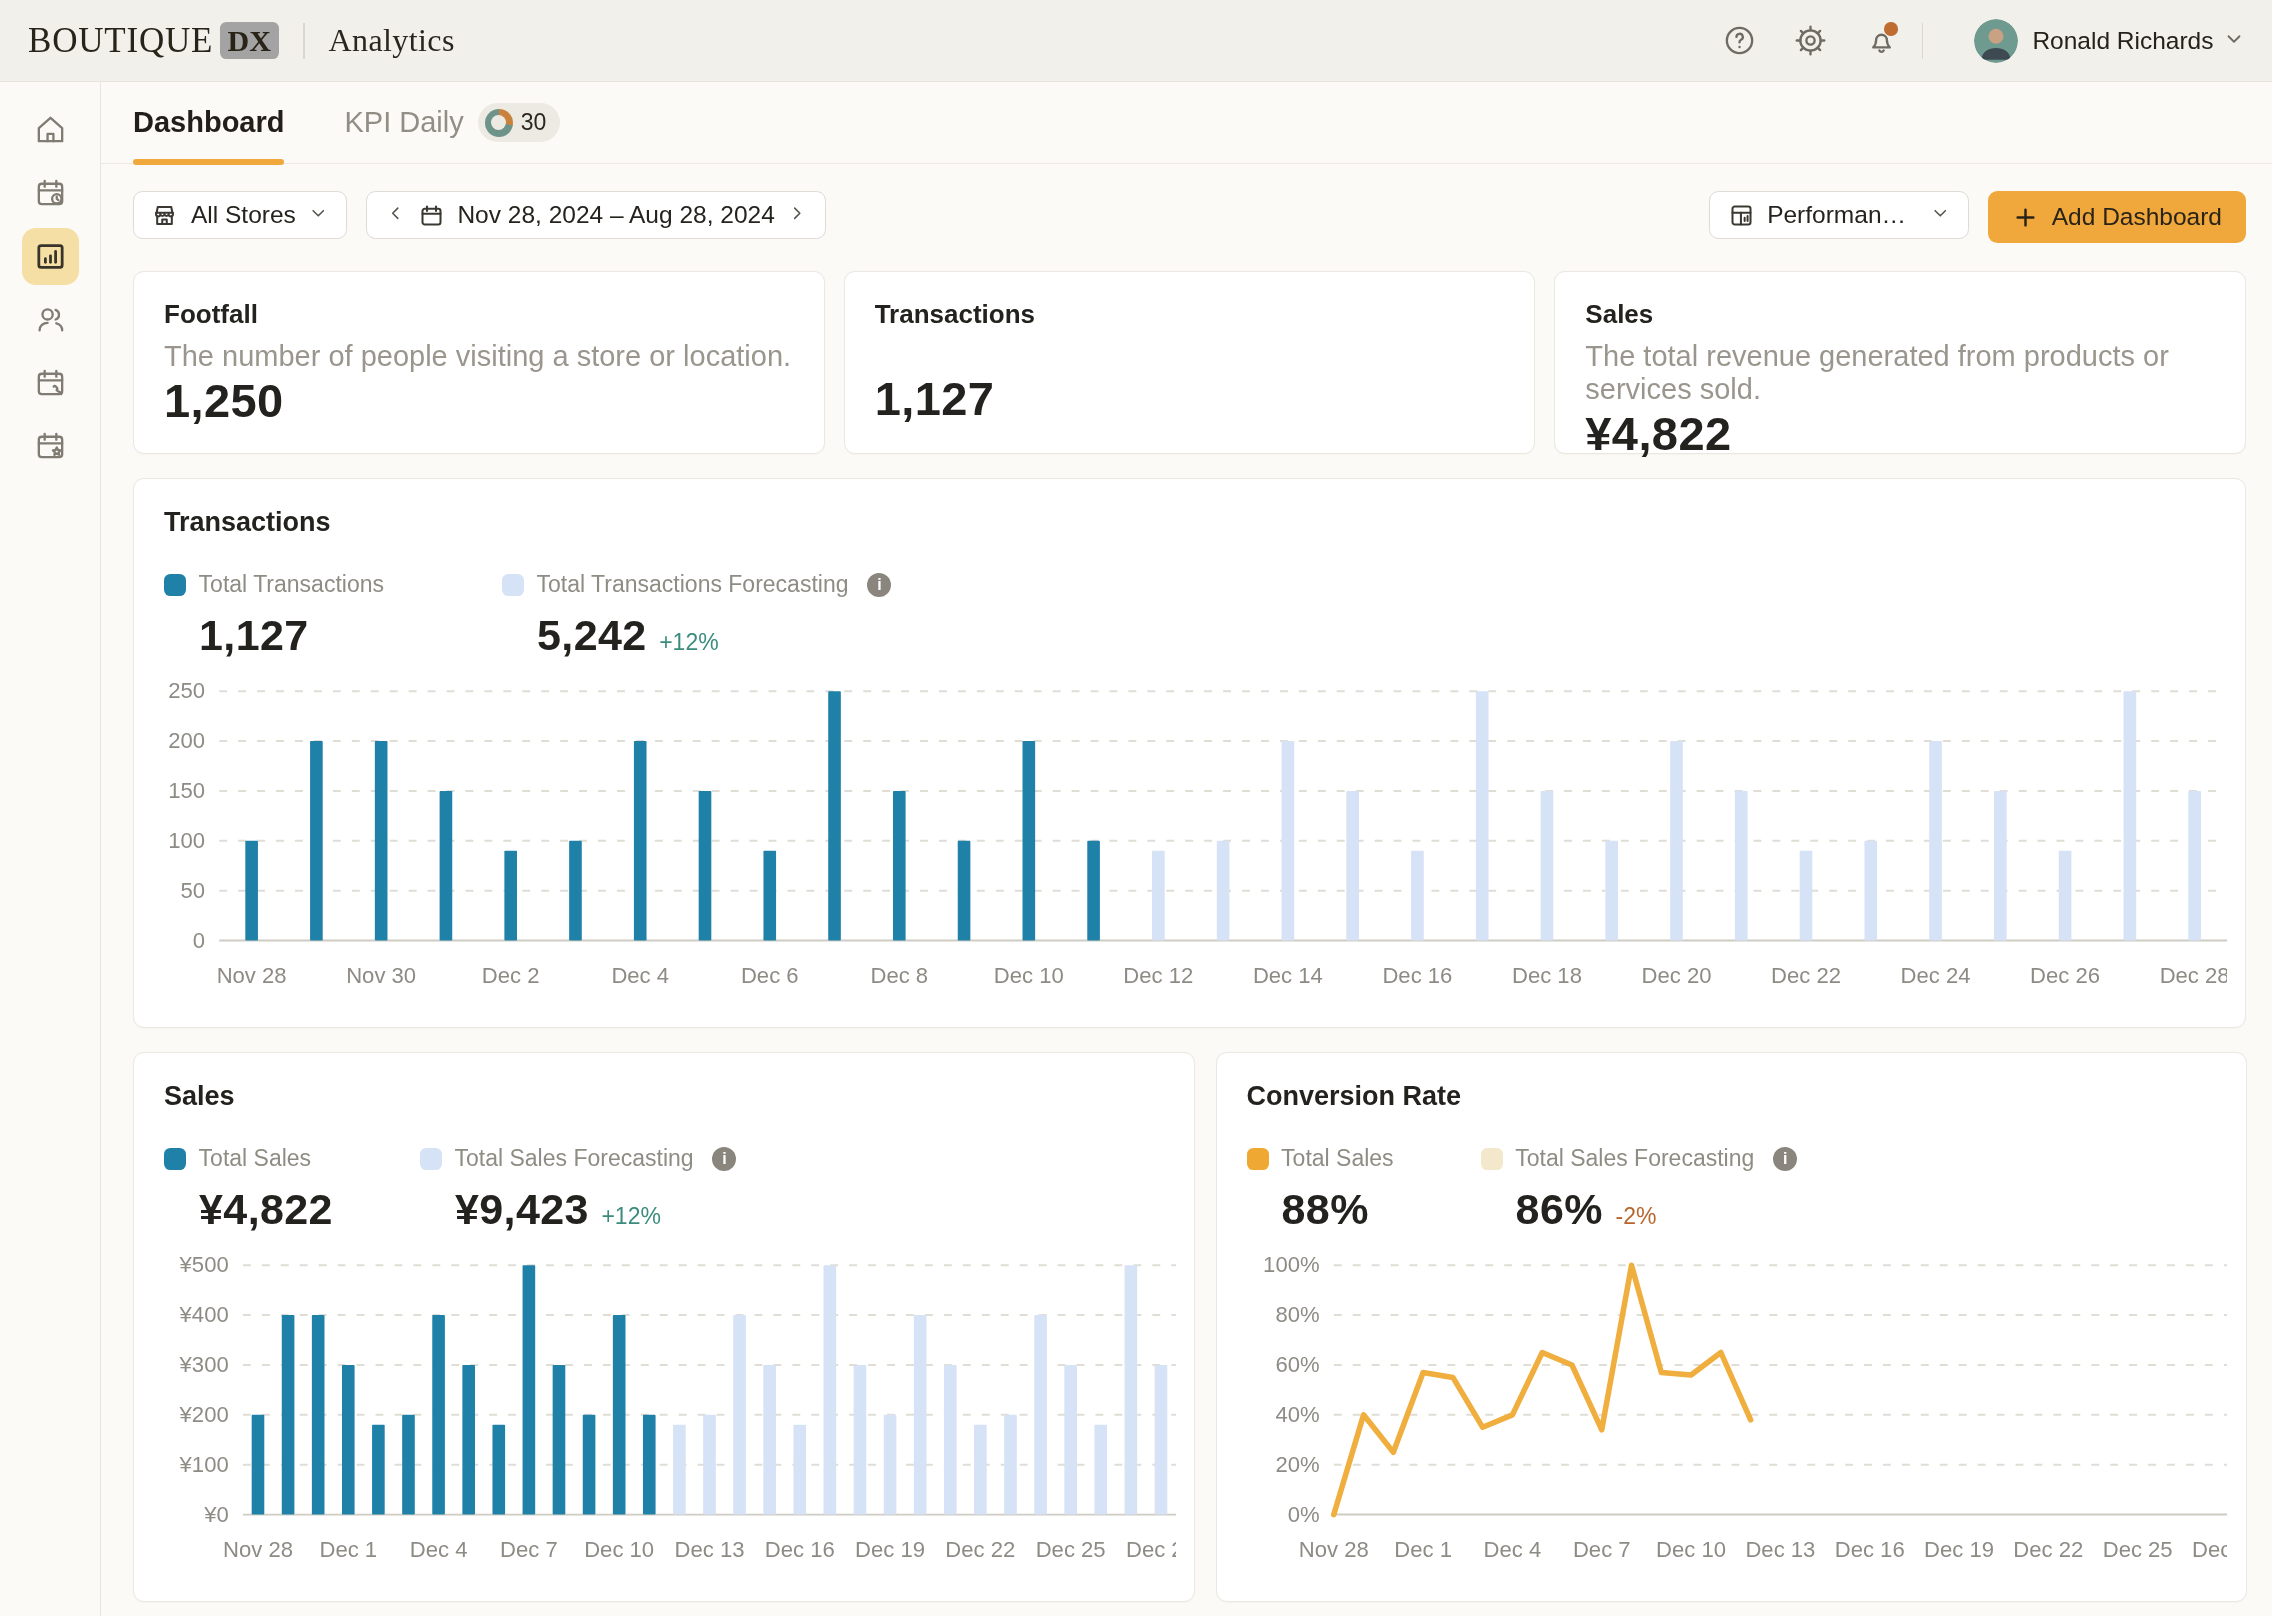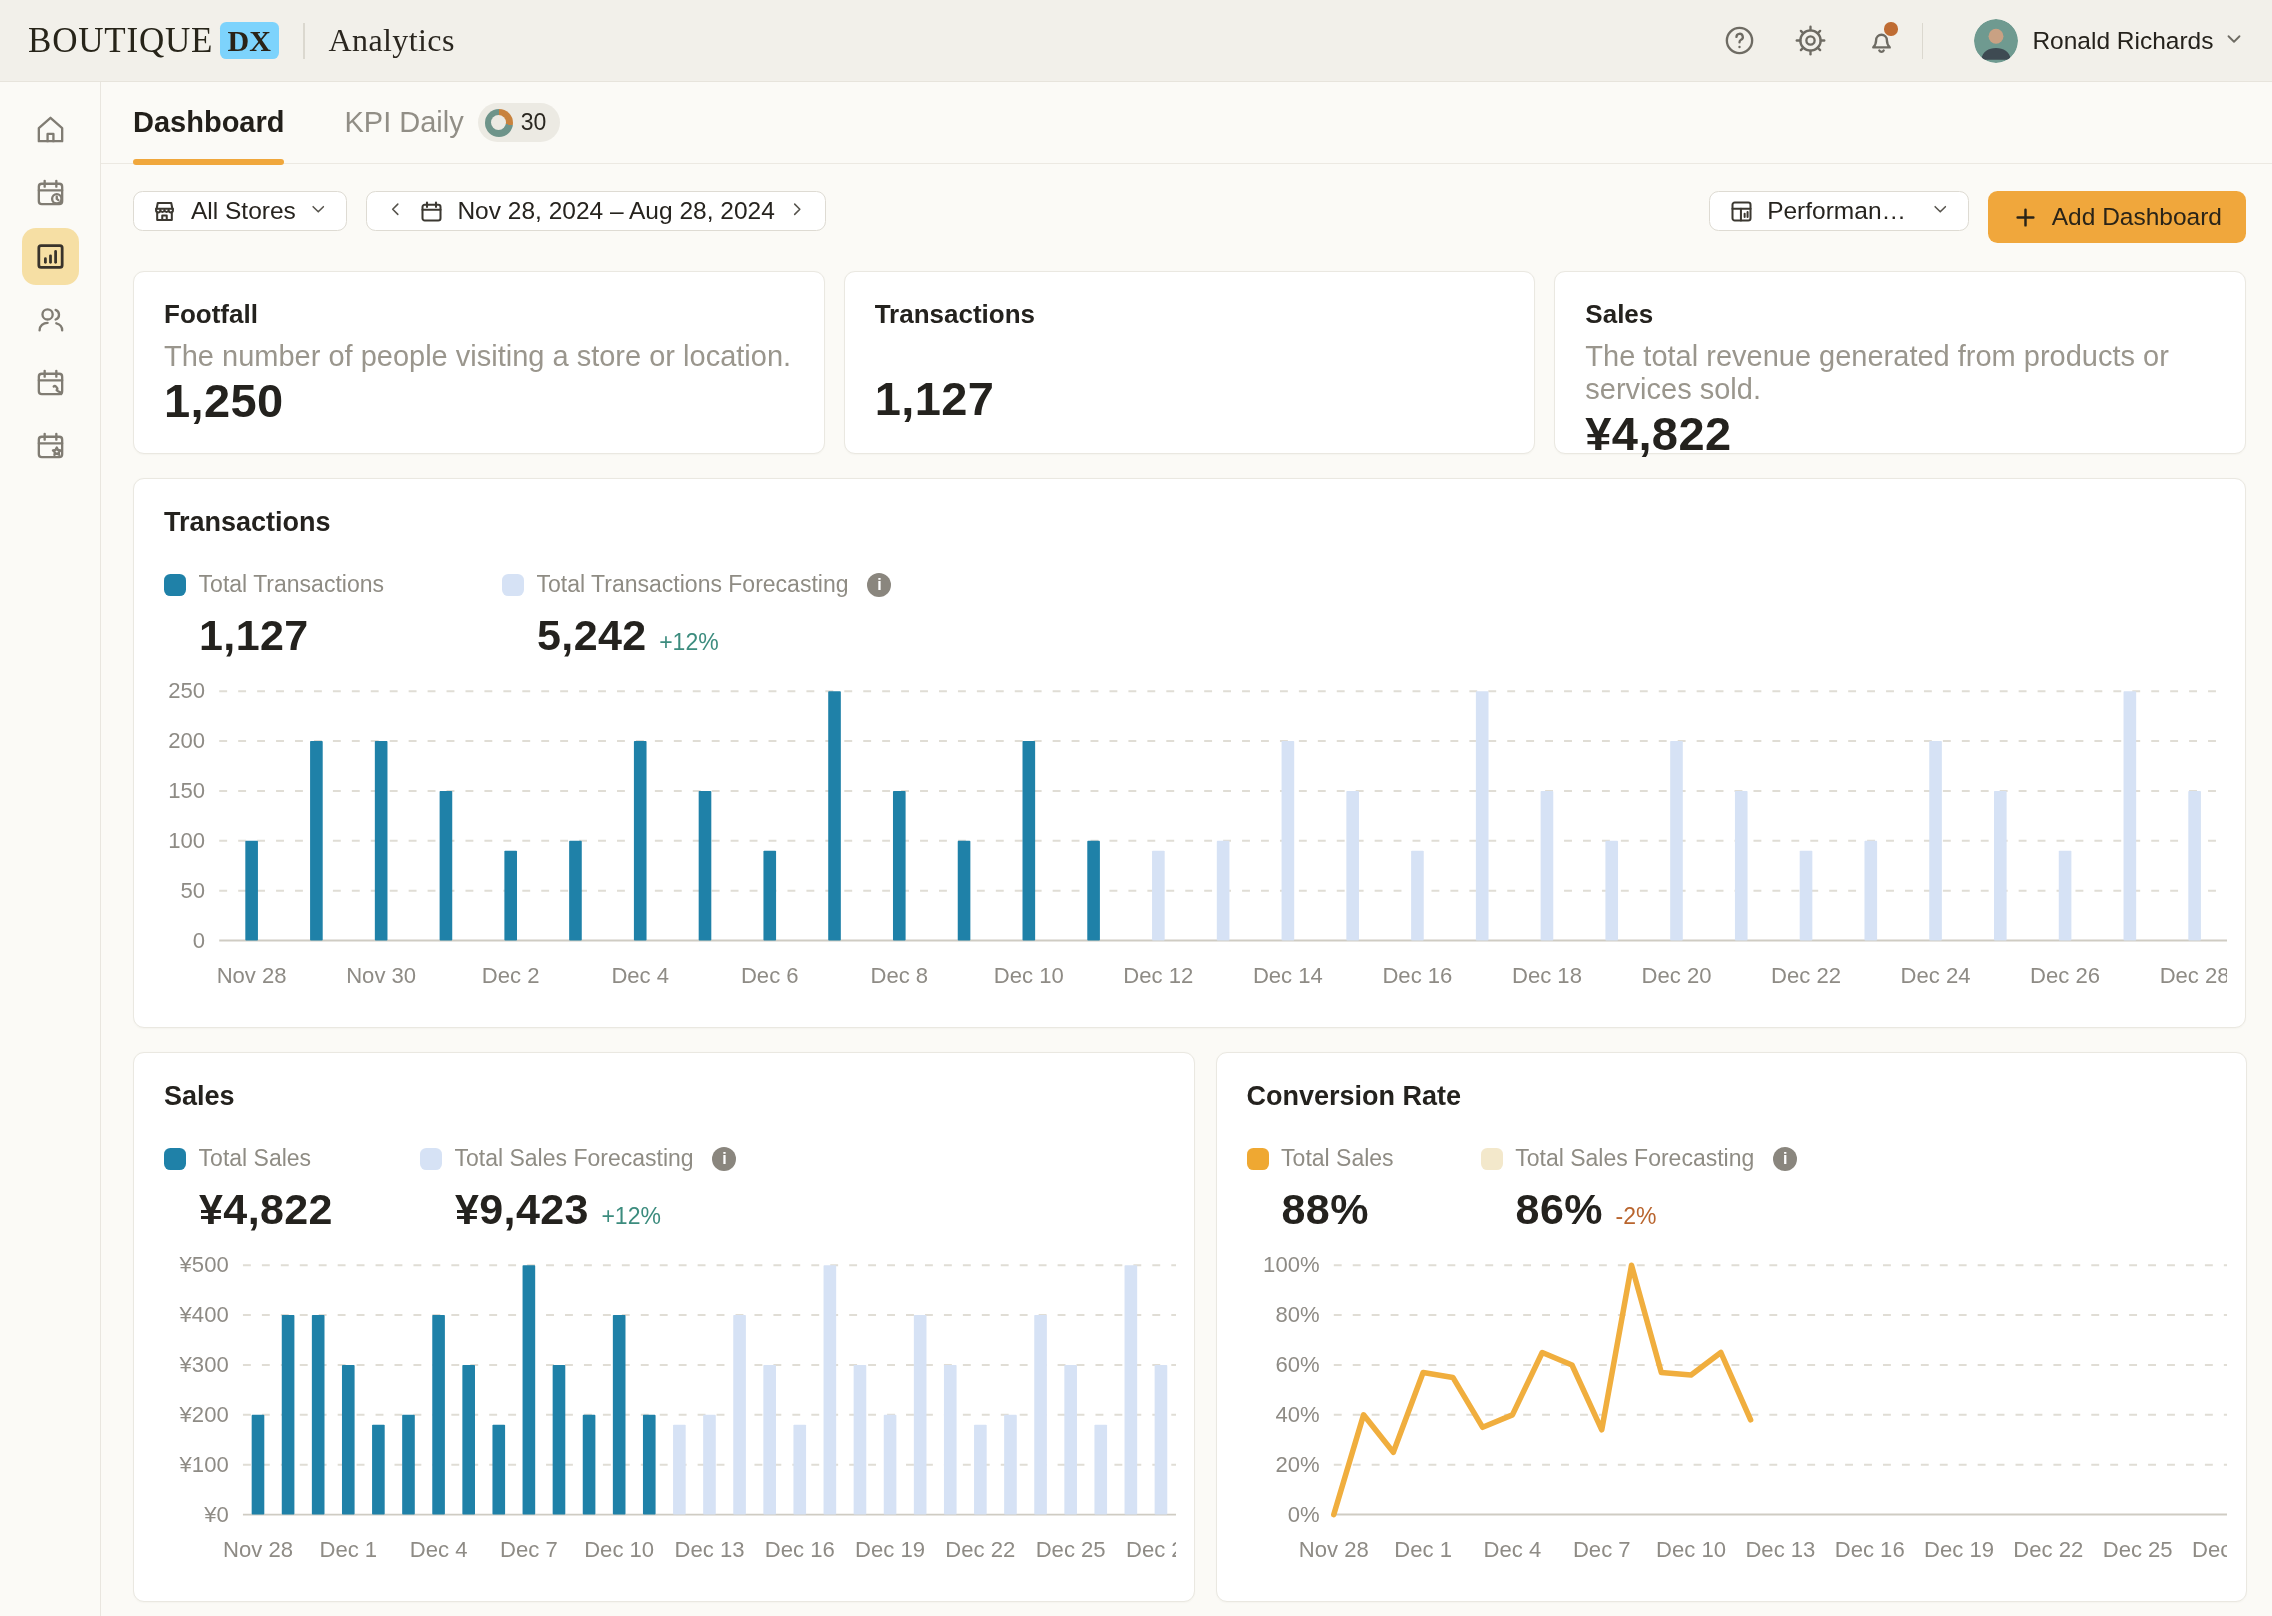--- a/index.html
+++ b/index.html
@@ -16,21 +16,21 @@
     grid-template-areas:"hd hd" "sb ct";
   }
   
   .topbar{
     grid-area:hd;background:#F2F0EA;border-bottom:1.6px solid #E7E4DC;
     display:flex;align-items:center;padding:0 28px;box-sizing:border-box;
   }
   .brand{display:flex;align-items:center;font-family:"Liberation Serif",serif;}
   .brand-name{font-size:35px;font-weight:400;letter-spacing:0.8px;color:#272419;}
   .brand-badge{
-    font-size:30px;font-weight:700;color:#2A2317;background:#7dd3fc;
+    font-size:30px;font-weight:700;color:#2A2317;background:#a3a3a3;
     border-radius:6.3px;padding:1.6px 8px;margin-left:6.3px;
   }
   .vdiv{width:1.6px;height:36px;background:#DBD8CF;margin:0 24px;}
   .app-title{font-family:"Liberation Serif",serif;font-size:32px;color:#2A261F;letter-spacing:0.4px;}
   .spacer{flex:1;}
   .hicon{width:33px;height:33px;margin-left:38px;position:relative;cursor:pointer;}
   .hicon svg{width:33px;height:33px;stroke:#6E6B63;fill:none;stroke-width:1.7;stroke-linecap:round;stroke-linejoin:round;}
   .bell-dot{position:absolute;top:-1.6px;right:0;width:13.4px;height:13.4px;border-radius:50%;background:#BF6C33;}
   .user{display:flex;align-items:center;margin-left:27px;cursor:pointer;}
   .avatar{width:44px;height:44px;border-radius:50%;overflow:hidden;flex:0 0 auto;}
@@ -56,21 +56,21 @@
   .tab-underline{position:absolute;left:0;right:0;bottom:-1.6px;height:5.5px;border-radius:3.2px;background:#F0A73C;}
   .pill-badge{display:flex;align-items:center;gap:8px;background:#ECEAE3;border-radius:788px;padding:5.5px 14px 5.5px 7px;}
   .donut{width:28px;height:28px;border-radius:50%;background:conic-gradient(#C8823D 0 100deg,#6E948A 100deg 360deg);position:relative;}
   .donut::after{content:"";position:absolute;inset:6.3px;border-radius:50%;background:#ECEAE3;}
   .pill-badge .cnt{font-size:23px;color:#2A2720;}
   .body{padding:27px 27px 0 32px;}
   
   .filter-row{display:flex;justify-content:space-between;}
   .fgroup{display:flex;gap:19px;}
   .control{
-    height:40px;background:#fff;border:1.6px solid #DEDBD3;border-radius:9.5px;
+    height:48px;background:#fff;border:1.6px solid #DEDBD3;border-radius:9.5px;
     display:flex;align-items:center;gap:12.6px;padding:0 17.4px;font-size:24.5px;color:#26231E;
     box-sizing:border-box;cursor:pointer;
   }
   .control svg{width:27px;height:27px;stroke:#3B3831;fill:none;stroke-width:1.8;stroke-linecap:round;stroke-linejoin:round;}
   .control .small svg{width:20.5px;height:20.5px;stroke:#55524B;}
   .btn-primary{
     height:52px;background:#F0A73C;border:none;border-radius:9.5px;
     display:flex;align-items:center;gap:12.6px;padding:0 24px;font-size:24.5px;font-weight:500;color:#2A2418;cursor:pointer;justify-content:space-between;
   }
   .btn-primary svg{width:27px;height:27px;stroke:#2A2418;fill:none;stroke-width:2.2;stroke-linecap:round;}

